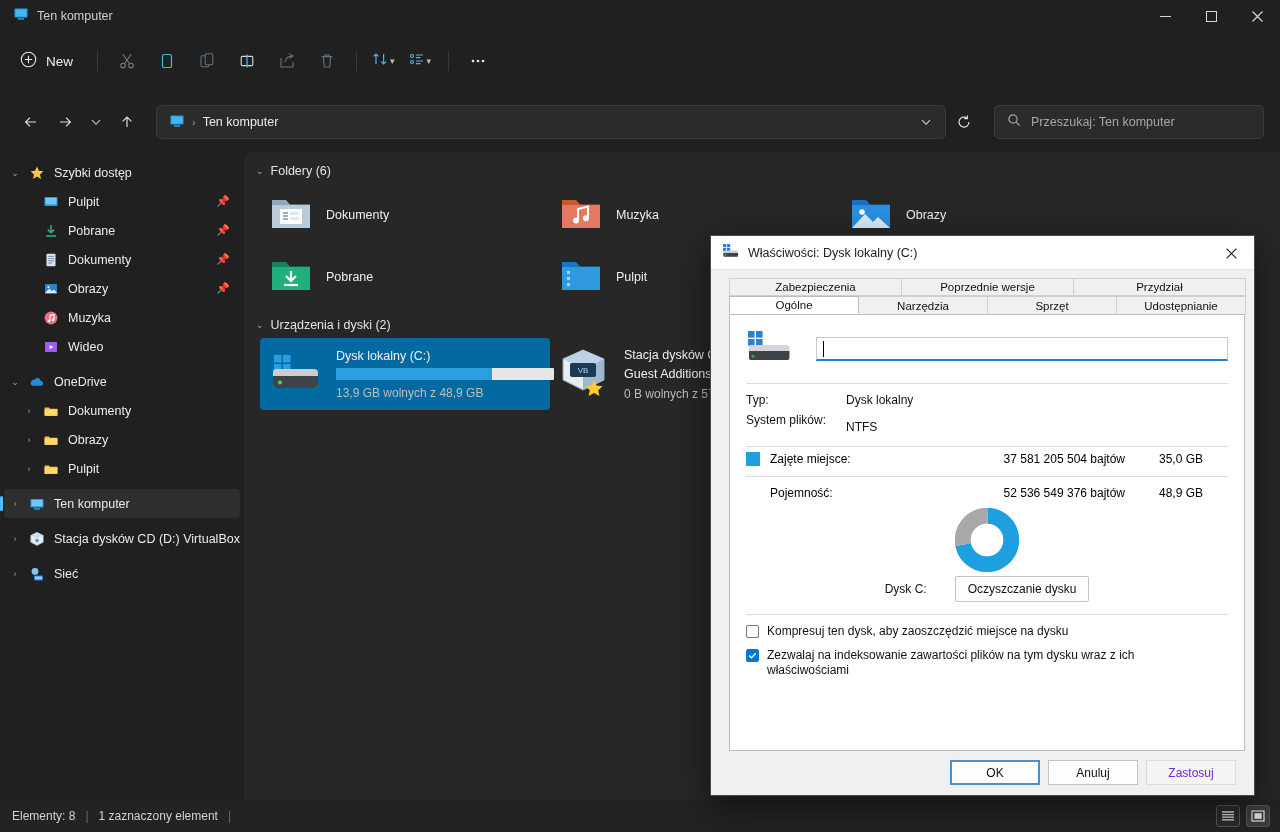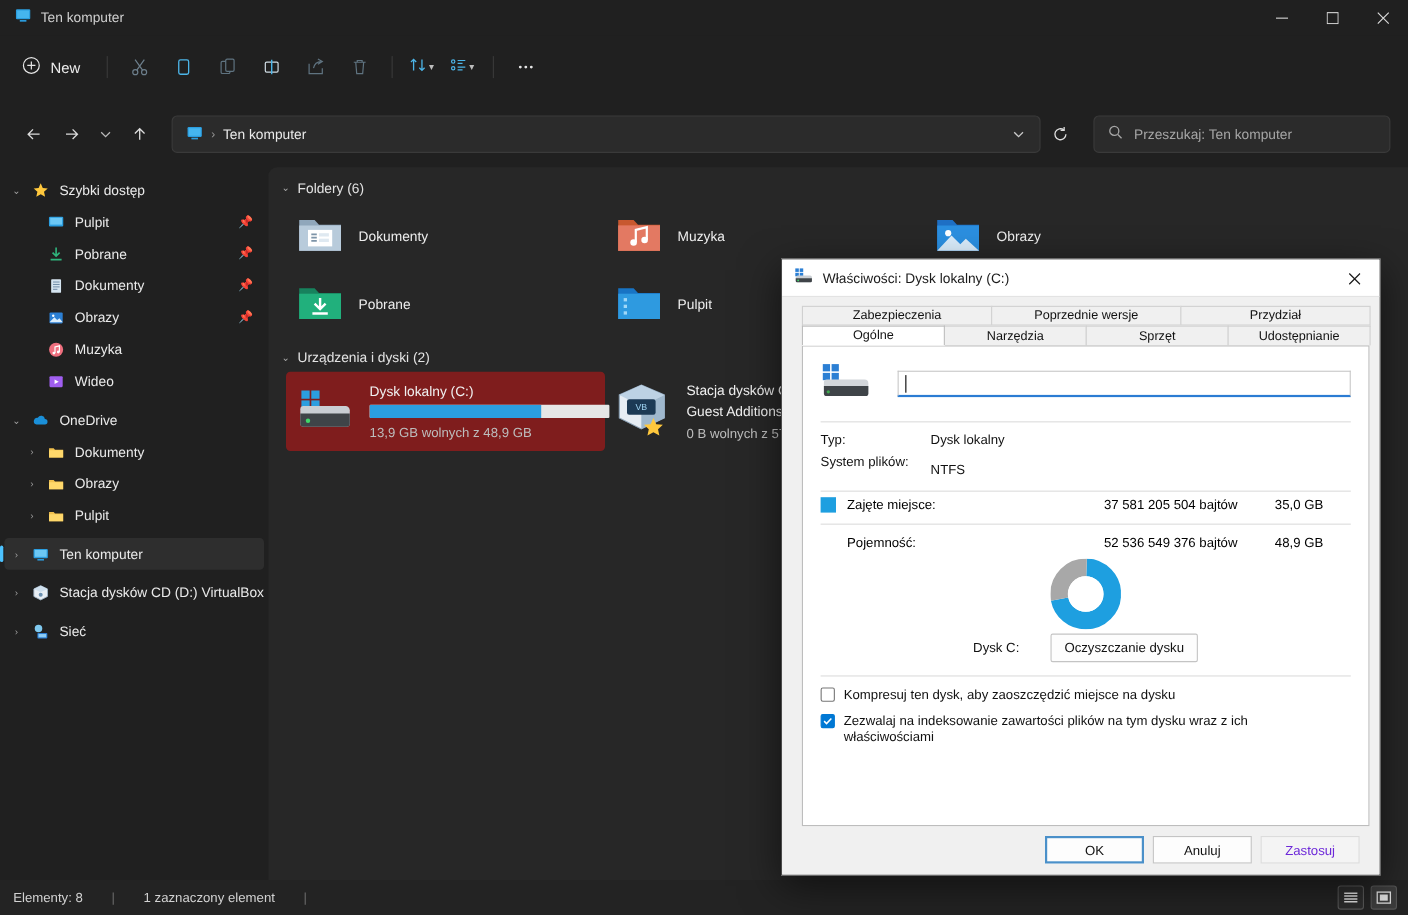--- a/index.html
+++ b/index.html
@@ -103,32 +103,32 @@
   }
   .group-head .gchev { font-size: 9px; color: #a8a8a8; }
   .tiles { display: flex; flex-wrap: wrap; padding-left: 16px; }
   .tile {
     width: 290px; height: 62px; display: flex; align-items: center;
     border-radius: 4px; padding: 0 8px; gap: 12px;
   }
   .tile-name { font-size: 12.5px; color: #ededed; }
   .drive-tile { width: 290px; height: 72px; display: flex; align-items: center;
                 border-radius: 4px; padding: 0 8px; gap: 12px; }
-  .drive-tile.sel { background: #7f1d1d; }
+  .drive-tile.sel { background: #0369a1; }
   .drive-body { flex: 1; }
   .drive-name { font-size: 12.5px; color: #f0f0f0; margin-bottom: 5px; }
   .bar { width: 218px; height: 12px; background: #e6e6e6; border-radius: 1px; overflow: hidden; }
   .bar > i { display: block; height: 100%; background: #2b9ee0; }
   .drive-sub { font-size: 12px; color: #bdbdbd; margin-top: 6px; }
 
   
   .statusbar {
     position: absolute; bottom: 0; left: 0; width: 1280px; height: 32px;
     background: #232323; display: flex; align-items: center;
-    padding: 0 12px; font-size: 12px; color: #d2d2d2; gap: 16px;
+    padding: 0 12px; font-size: 12px; color: #d2d2d2; gap: 0;
   }
   .stat-sep { color: #6a6a6a; margin: 0 10px; }
   .viewtoggles { position: absolute; right: 10px; display: flex; gap: 6px; }
   .vt { width: 24px; height: 22px; border: 1px solid #565656; border-radius: 3px;
         display: flex; align-items: center; justify-content: center; background: #2c2c2c; }
   .vt.active { background: #3c3c3c; }
 
   
   #dialog {
     position: absolute; left: 710px; top: 235px; width: 545px; height: 561px;

